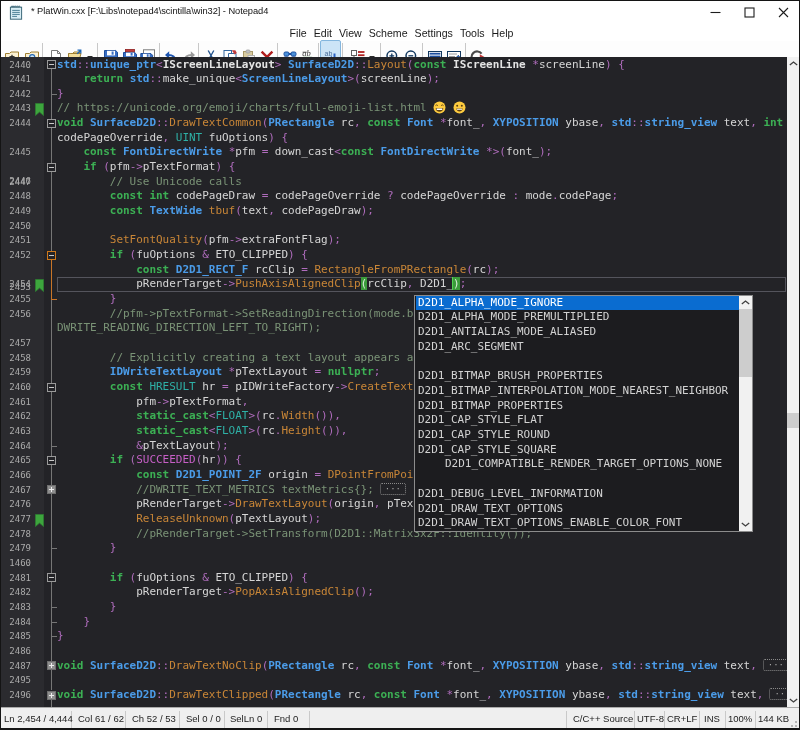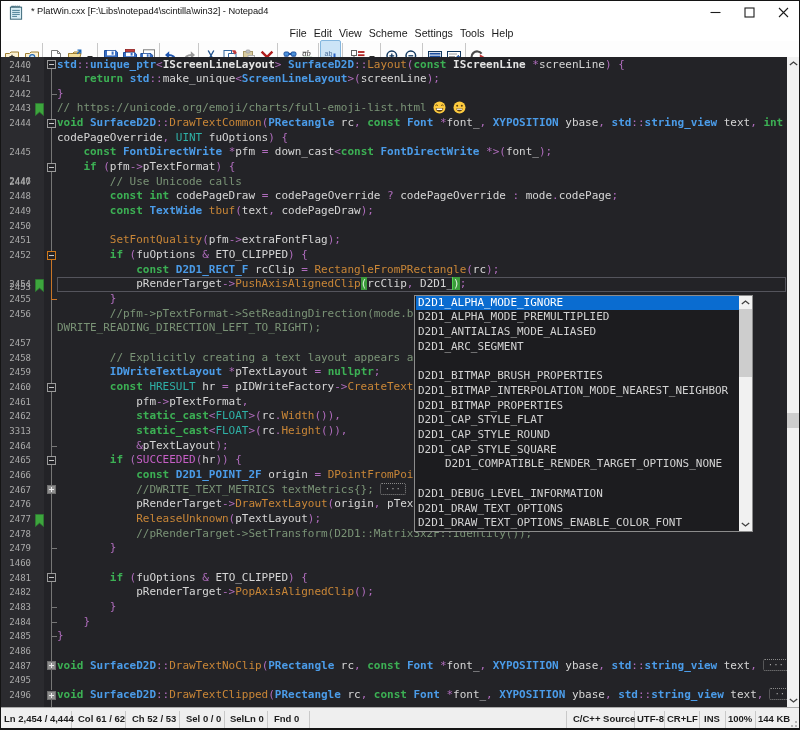--- a/index.html
+++ b/index.html
@@ -50,21 +50,21 @@
   
   .popup{position:absolute;border:1px solid #8C8C8C;background:#1C1C1F;z-index:40;}
   .popup-item{position:absolute;left:1px;color:#D2D2D2;white-space:pre;
         font-family:"DejaVu Sans Mono",monospace;font-size:11px;letter-spacing:-0.023px;padding-left:2px;}
   .popup-item.sel{background:#0A6CD0;color:#FFFFFF;}
   .vscroll{position:absolute;background:#F1F1F1;}
   .vthumb{position:absolute;background:#CDCDCD;}
   .varrow{position:absolute;display:flex;align-items:center;justify-content:center;background:#F1F1F1;}
   
   .statusbar{position:absolute;left:0px;top:707px;width:800px;height:23px;background:#EFEFEF;
-       border-top:1px solid #ABABAB;box-sizing:border-box;font-weight:bold;}
+       border-top:1px solid #ABABAB;box-sizing:border-box;}
   .sb-cell{position:absolute;top:0;font-size:9.5px;color:#1C1C1C;line-height:22px;white-space:pre;}
   .sb-sep{position:absolute;top:3px;width:1px;height:17px;background:#C9C9C9;}
 </style>
 </head>
 <body>
 
 <div class="app">
   <div class="wb" style="left:0;top:0;width:800px;height:1px"></div>
   <div class="wb" style="left:0;top:0;width:1px;height:730px"></div>
   <div class="wb" style="right:0;top:0;width:1px;height:730px"></div>
@@ -324,21 +324,21 @@
         <div class="lnum" style="top: 251.771px;">2456</div>
         <div class="lnum" style="top: 281.097px;">2457</div>
         <div class="lnum" style="top: 295.76px;">2458</div>
         <div class="lnum" style="top: 310.423px;">2459</div>
         <div class="lnum" style="top: 325.086px;">2460</div>
         <div class="fold-box" style="left: 45.5px; top: 325.586px;">
           <div class="h"></div>
         </div>
         <div class="lnum" style="top: 339.749px;">2461</div>
         <div class="lnum" style="top: 354.412px;">2462</div>
-        <div class="lnum" style="top: 369.075px;">3313</div>
+        <div class="lnum" style="top: 369.075px;">2463</div>
         <div class="lnum" style="top: 383.738px;">2464</div>
         <div class="fold-tick" style="left: 49.5px; top: 388.57px;"></div>
         <div class="lnum" style="top: 398.401px;">2465</div>
         <div class="fold-box" style="left: 45.5px; top: 398.901px;">
           <div class="h"></div>
         </div>
         <div class="lnum" style="top: 413.064px;">2466</div>
         <div class="lnum" style="top: 427.727px;">2467</div>
         <div class="fold-box collapsed" style="left: 45.5px; top: 428.227px;">
           <div class="h"></div>

